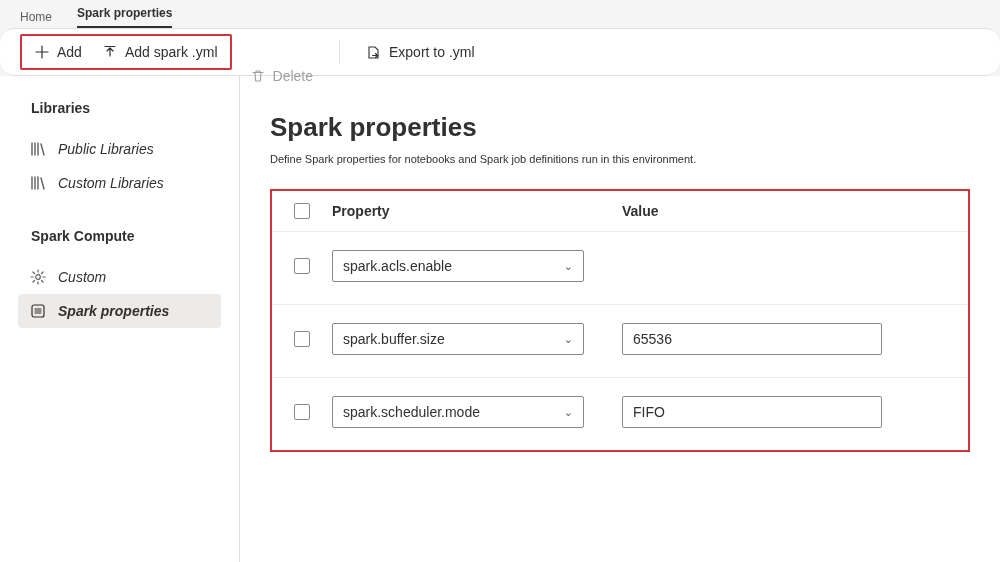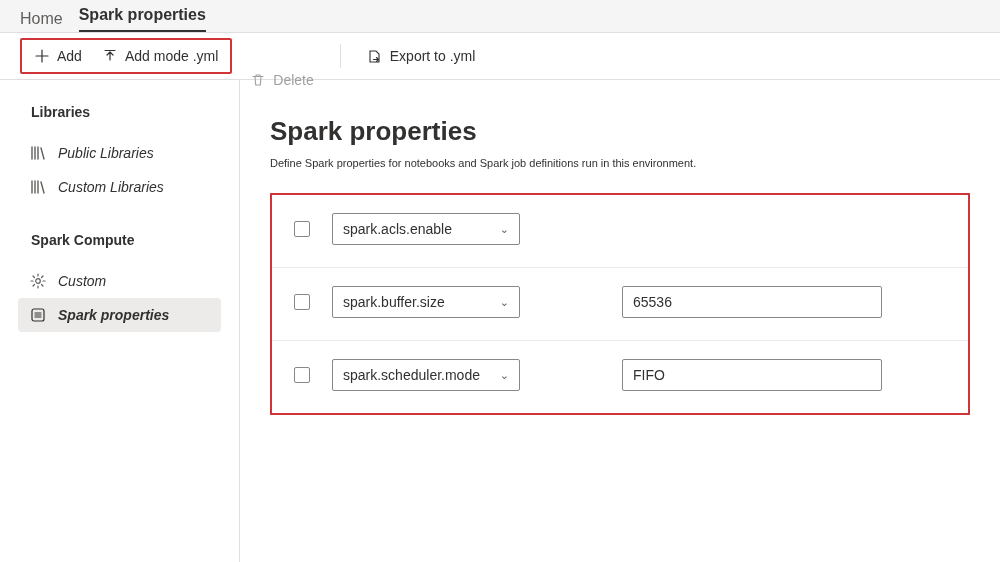--- a/index.html
+++ b/index.html
@@ -8,32 +8,33 @@
       font-size: 14px;
       color: #323130;
       background: #f5f5f5;
       width: 1000px;
       height: 562px;
       overflow: hidden;
     }
     .breadcrumb {
       display: flex;
       align-items: center;
-      gap: 16px;
+      gap: 25px;
       padding: 6px 20px 0 20px;
       background: #f5f5f5;
-      font-size: 16px;
+      font-size: 12px;
     }
     .breadcrumb a { color: #605e5c; text-decoration: none; }
     .breadcrumb .current { color: #323130; font-weight: 600; padding-bottom: 6px; border-bottom: 2px solid #323130; }
     .toolbar-wrap {
       background: #fff;
       border-top: 1px solid #e1dfdd;
       border-bottom: 1px solid #e1dfdd;
       padding: 0 20px;
+      border-radius: 15px;
     }
     .toolbar {
       display: flex;
       align-items: center;
       height: 46px;
       gap: 8px;
     }
     .tb-btn {
       display: inline-flex;
       align-items: center;
@@ -123,21 +124,21 @@
     .combo, .txt {
       height: 32px;
       border: 1px solid #8a8886;
       border-radius: 2px;
       background: #fff;
       font: inherit;
       padding: 0 10px;
       display:flex;
       align-items:center;
       justify-content:space-between;
-      width: 188px;
+      width: 252px;
       color:#323130;
     }
     .txt { width: 260px; }
     .chev { font-size:11px; color:#605e5c; }
     svg { display:block; }
   </style>
 </head>
 <body>
 
 <div class="breadcrumb">
@@ -155,21 +156,21 @@
             </svg>
         </span>
         <span>Add</span>
       </button>
       <button class="tb-btn">
         <span class="icon">
           <svg width="14" height="14" viewBox="0 0 14 14">
               <path d="M7 11V3M7 3l-3 3M7 3l3 3M2 1.5h10" stroke="#323130" stroke-width="1.2" fill="none" stroke-linecap="round" stroke-linejoin="round"></path>
             </svg>
         </span>
-        <span>Add mode .yml</span>
+        <span>Add spark .yml</span>
       </button>
     </span>
     <button class="tb-btn disabled">
       <span class="icon">
         <svg width="14" height="14" viewBox="0 0 14 14">
             <path d="M2 3.5h10M5 3.5V2h4v1.5M4 3.5l.7 8.5h4.6l.7-8.5" stroke="#a19f9d" stroke-width="1.1" fill="none" stroke-linecap="round" stroke-linejoin="round"></path>
           </svg>
       </span>
       <span>Delete</span>
     </button>
@@ -228,20 +229,27 @@
         <span>Spark properties</span>
       </div>
     </div>
   </aside>
 
   <main class="main">
     <h1 class="page-title">Spark properties</h1>
     <p class="page-desc">Define Spark properties for notebooks and Spark job definitions run in this environment.</p>
 
     <div class="table-hl">
+      <div class="table-head">
+        <div class="cb-cell">
+            <input type="checkbox" style="">
+          </div>
+        <div>Property</div>
+        <div>Value</div>
+      </div>
 
       <div class="table-row">
         <div class="cb-cell">
             <input type="checkbox" style="">
           </div>
         <div>
           <div class="combo">
             <span>spark.acls.enable</span>
             <span class="chev">⌄</span>
           </div>

